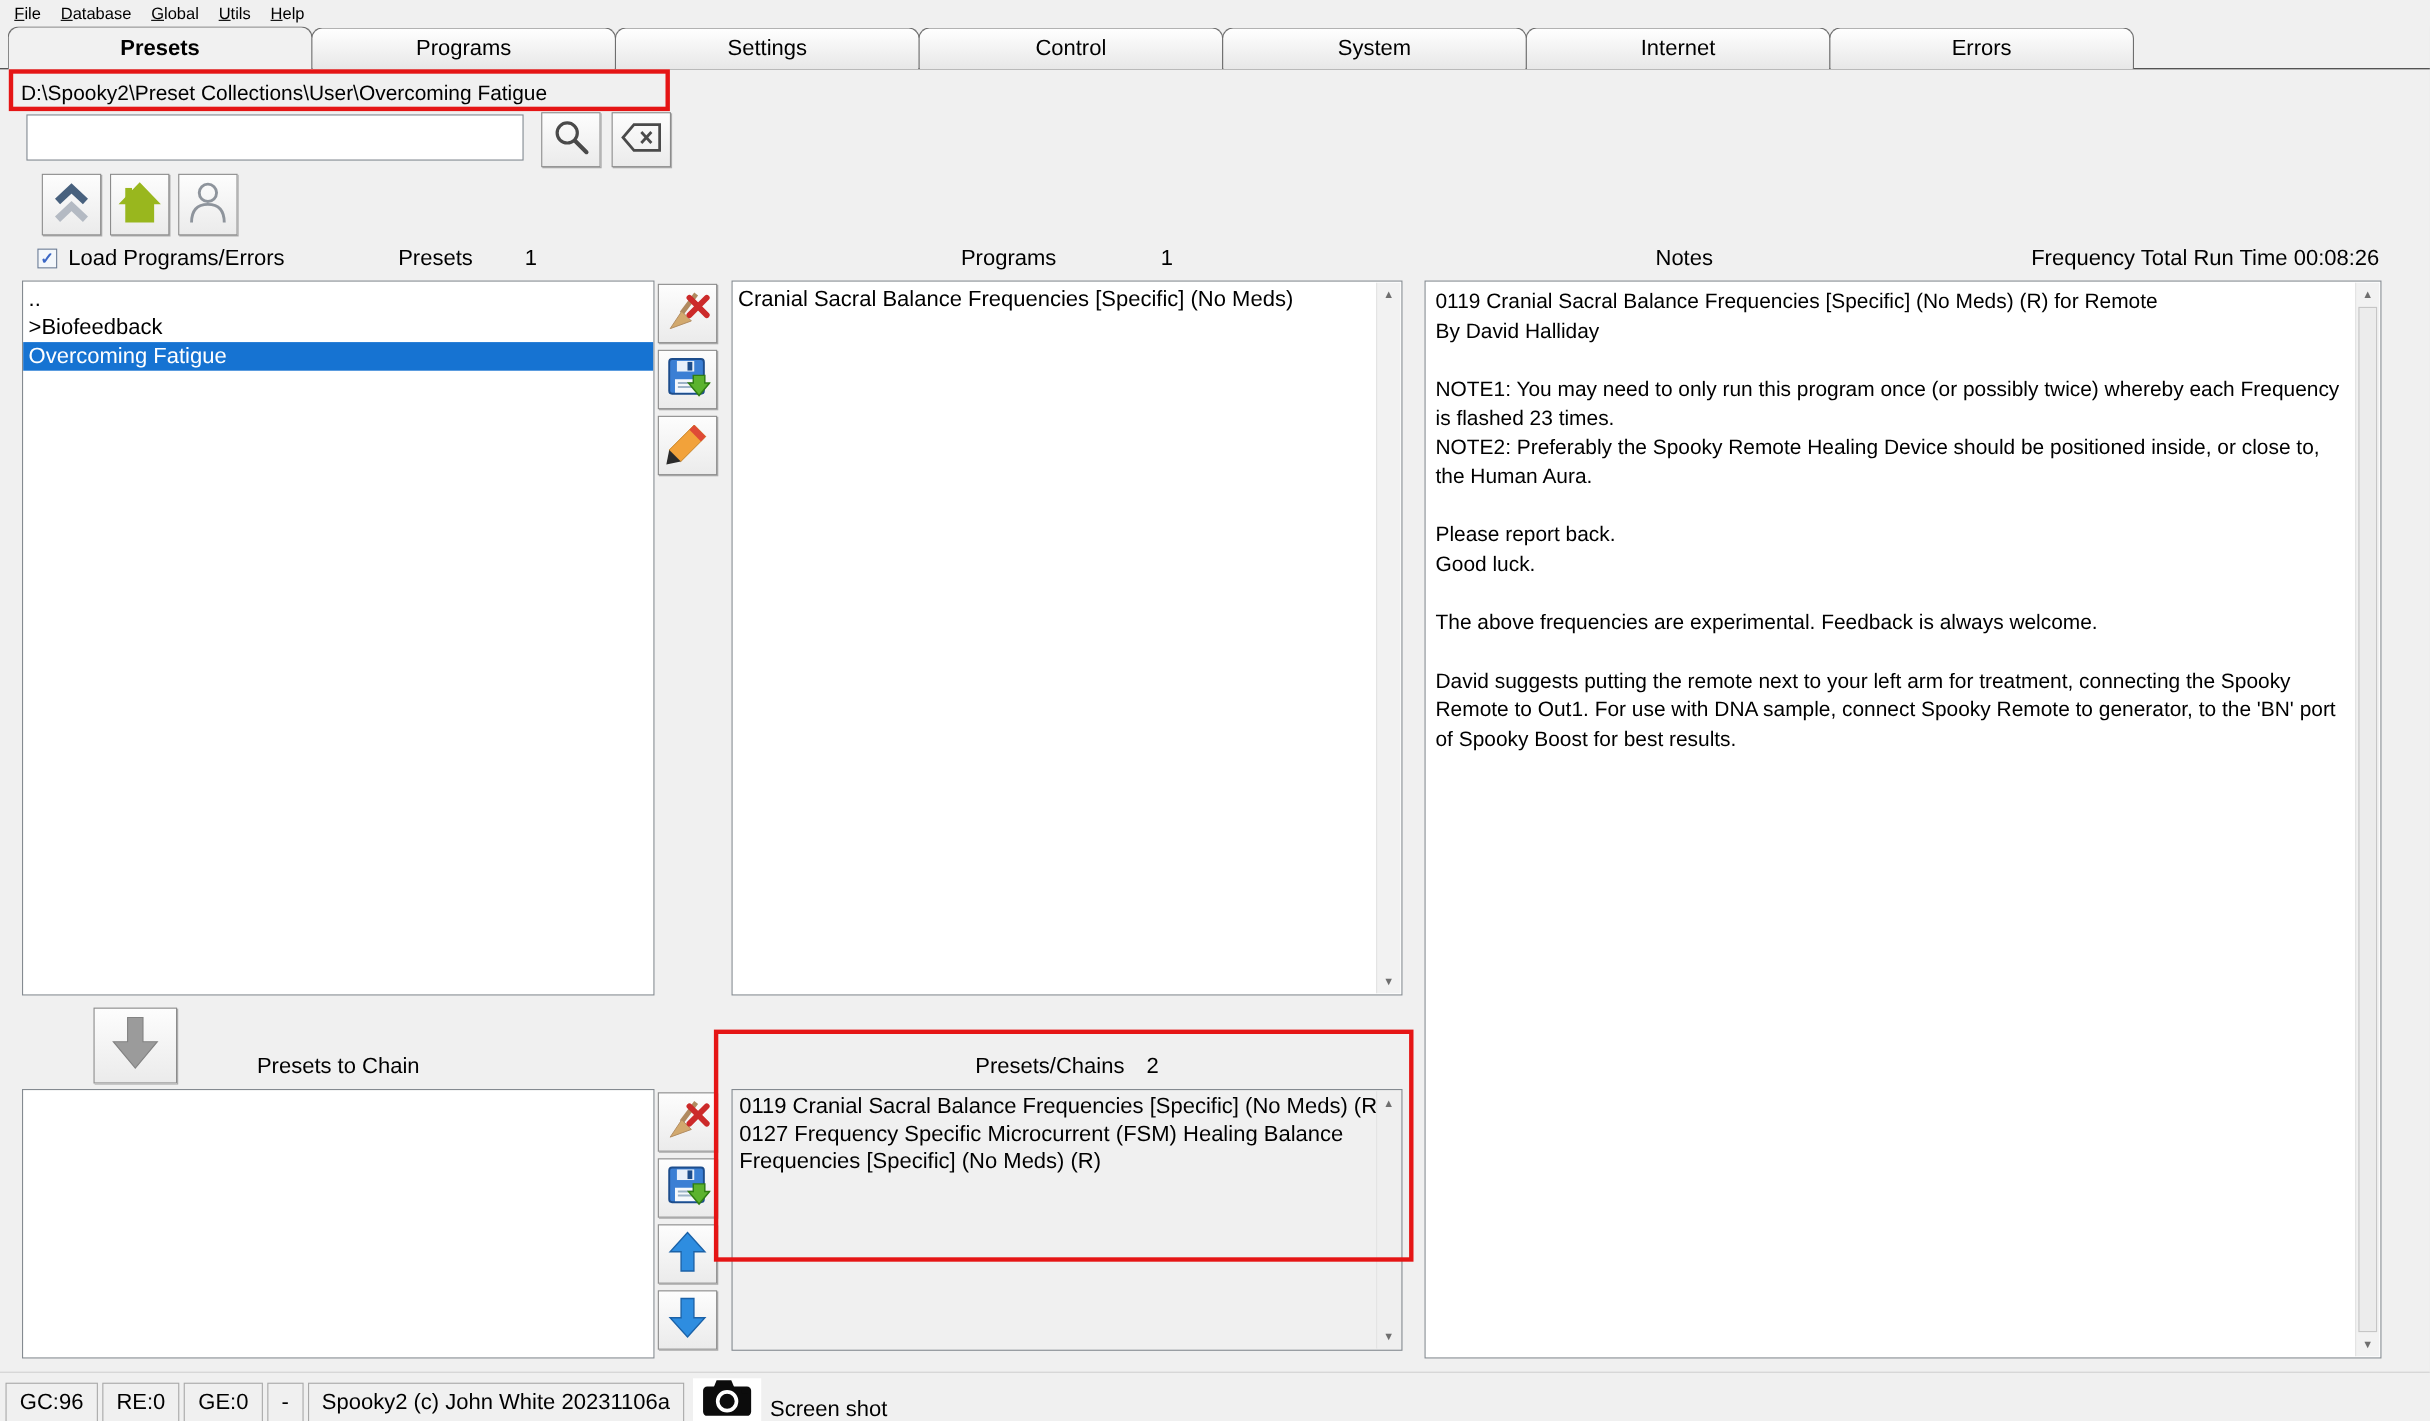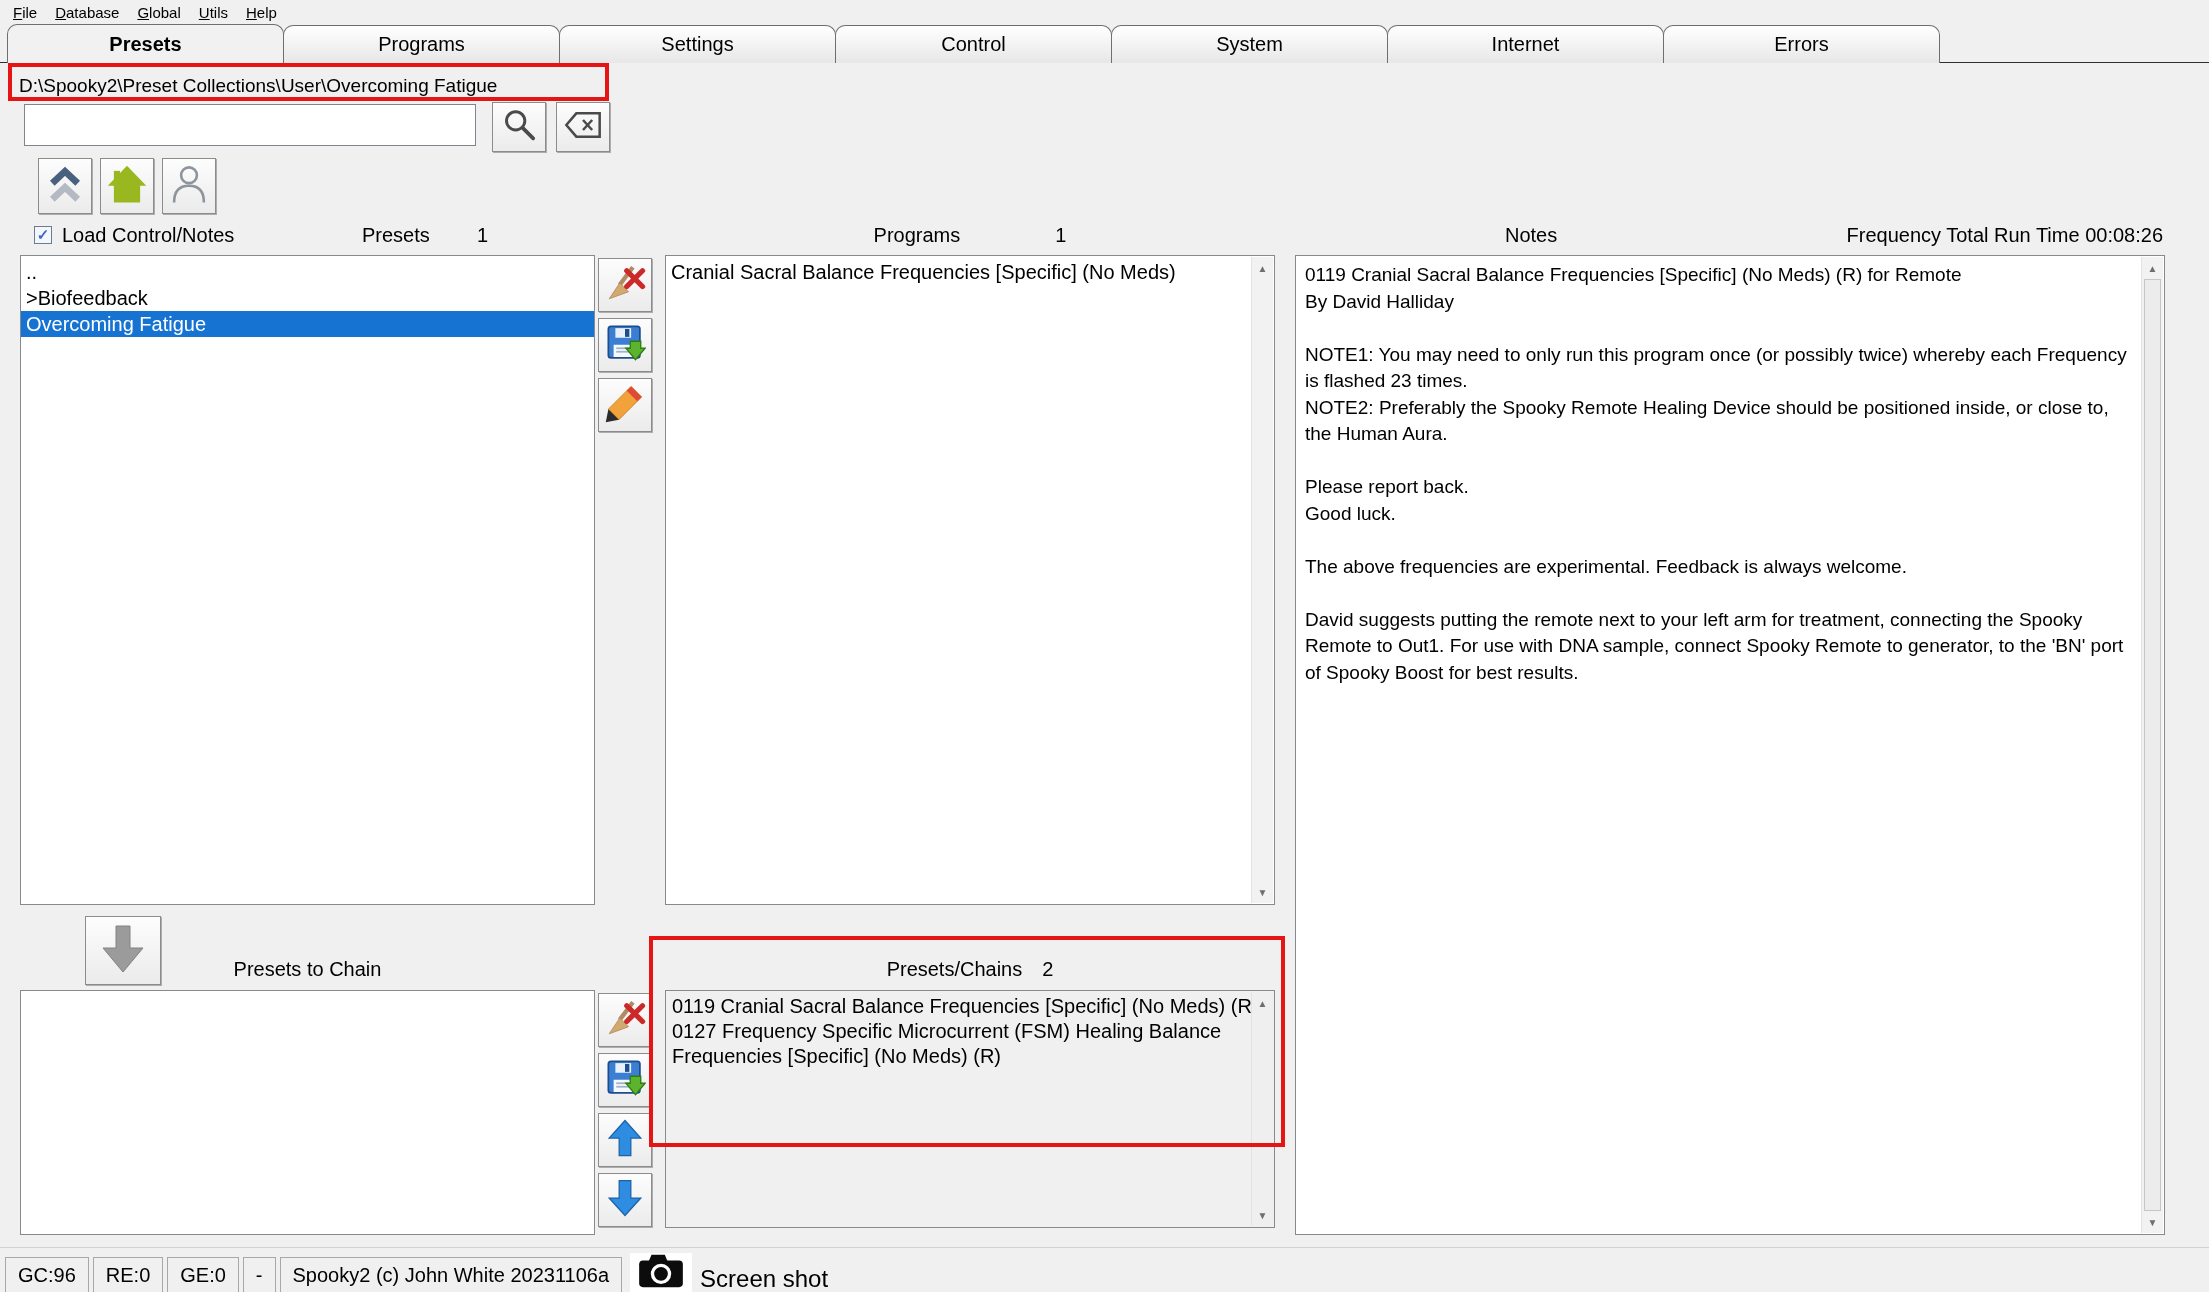--- a/index.html
+++ b/index.html
@@ -60,21 +60,21 @@
   
   .notes-text{position:absolute;left:9px;top:6px;right:28px;font-size:19px;line-height:26.5px;white-space:pre-wrap;}
 
   
   .btn-chain-down{position:absolute;left:85px;top:916px;width:76px;height:69px;}
 
   
   .statusbar{position:absolute;left:0;top:1247px;width:2209px;height:45px;background:#f0f0f0;border-top:1px solid #d2d2d2;display:flex;align-items:flex-end;}
   .status-cell{height:36px;box-sizing:border-box;border:1px solid #a8a8a8;background:#f0f0f0;display:flex;align-items:center;padding:0 12px;font-size:20px;margin-left:4px;}
   .cam-tile{height:40px;width:62px;background:#fff;display:flex;align-items:center;justify-content:center;margin-left:8px;}
-  .status-label{font-size:24px;margin-left:8px;}
+  .status-label{font-size:20px;margin-left:8px;}
 </style>
 </head>
 <body>
 
 <div id="app">
 
   <div class="menubar">
       <div class="menu-item"><u>F</u>ile</div>
       <div class="menu-item"><u>D</u>atabase</div>
       <div class="menu-item"><u>G</u>lobal</div>
@@ -135,21 +135,21 @@
   <div class="btn3d btn-user">
     <span>
       <svg width="42" height="44" viewBox="0 0 48 50">
           <circle cx="24" cy="15" r="9" fill="none" stroke="#8e949c" stroke-width="3"></circle>
           <path d="M7,46 C7,31 15,27 24,27 C33,27 41,31 41,46" fill="none" stroke="#8e949c" stroke-width="3"></path>
         </svg>
     </span>
   </div>
 
   <div class="checkbox checked"></div>
-  <div class="hdr" style="left:62px;top:224px;">Load Control/Notes</div>
+  <div class="hdr" style="left:62px;top:224px;">Load Programs/Errors</div>
   <div class="hdr" style="left:362px;top:224px;">Presets</div>
   <div class="hdr" style="left:477px;top:224px;">1</div>
 
   <div class="hdr-flex" style="left:665px;top:224px;width:610px;">
     <span>Programs</span>
     <span>1</span>
   </div>
 
   <div class="hdr" style="left:1505px;top:224px;">Notes</div>
   <div class="hdr" style="right:46px;top:224px;position:absolute;">Frequency Total Run Time 00:08:26</div>

